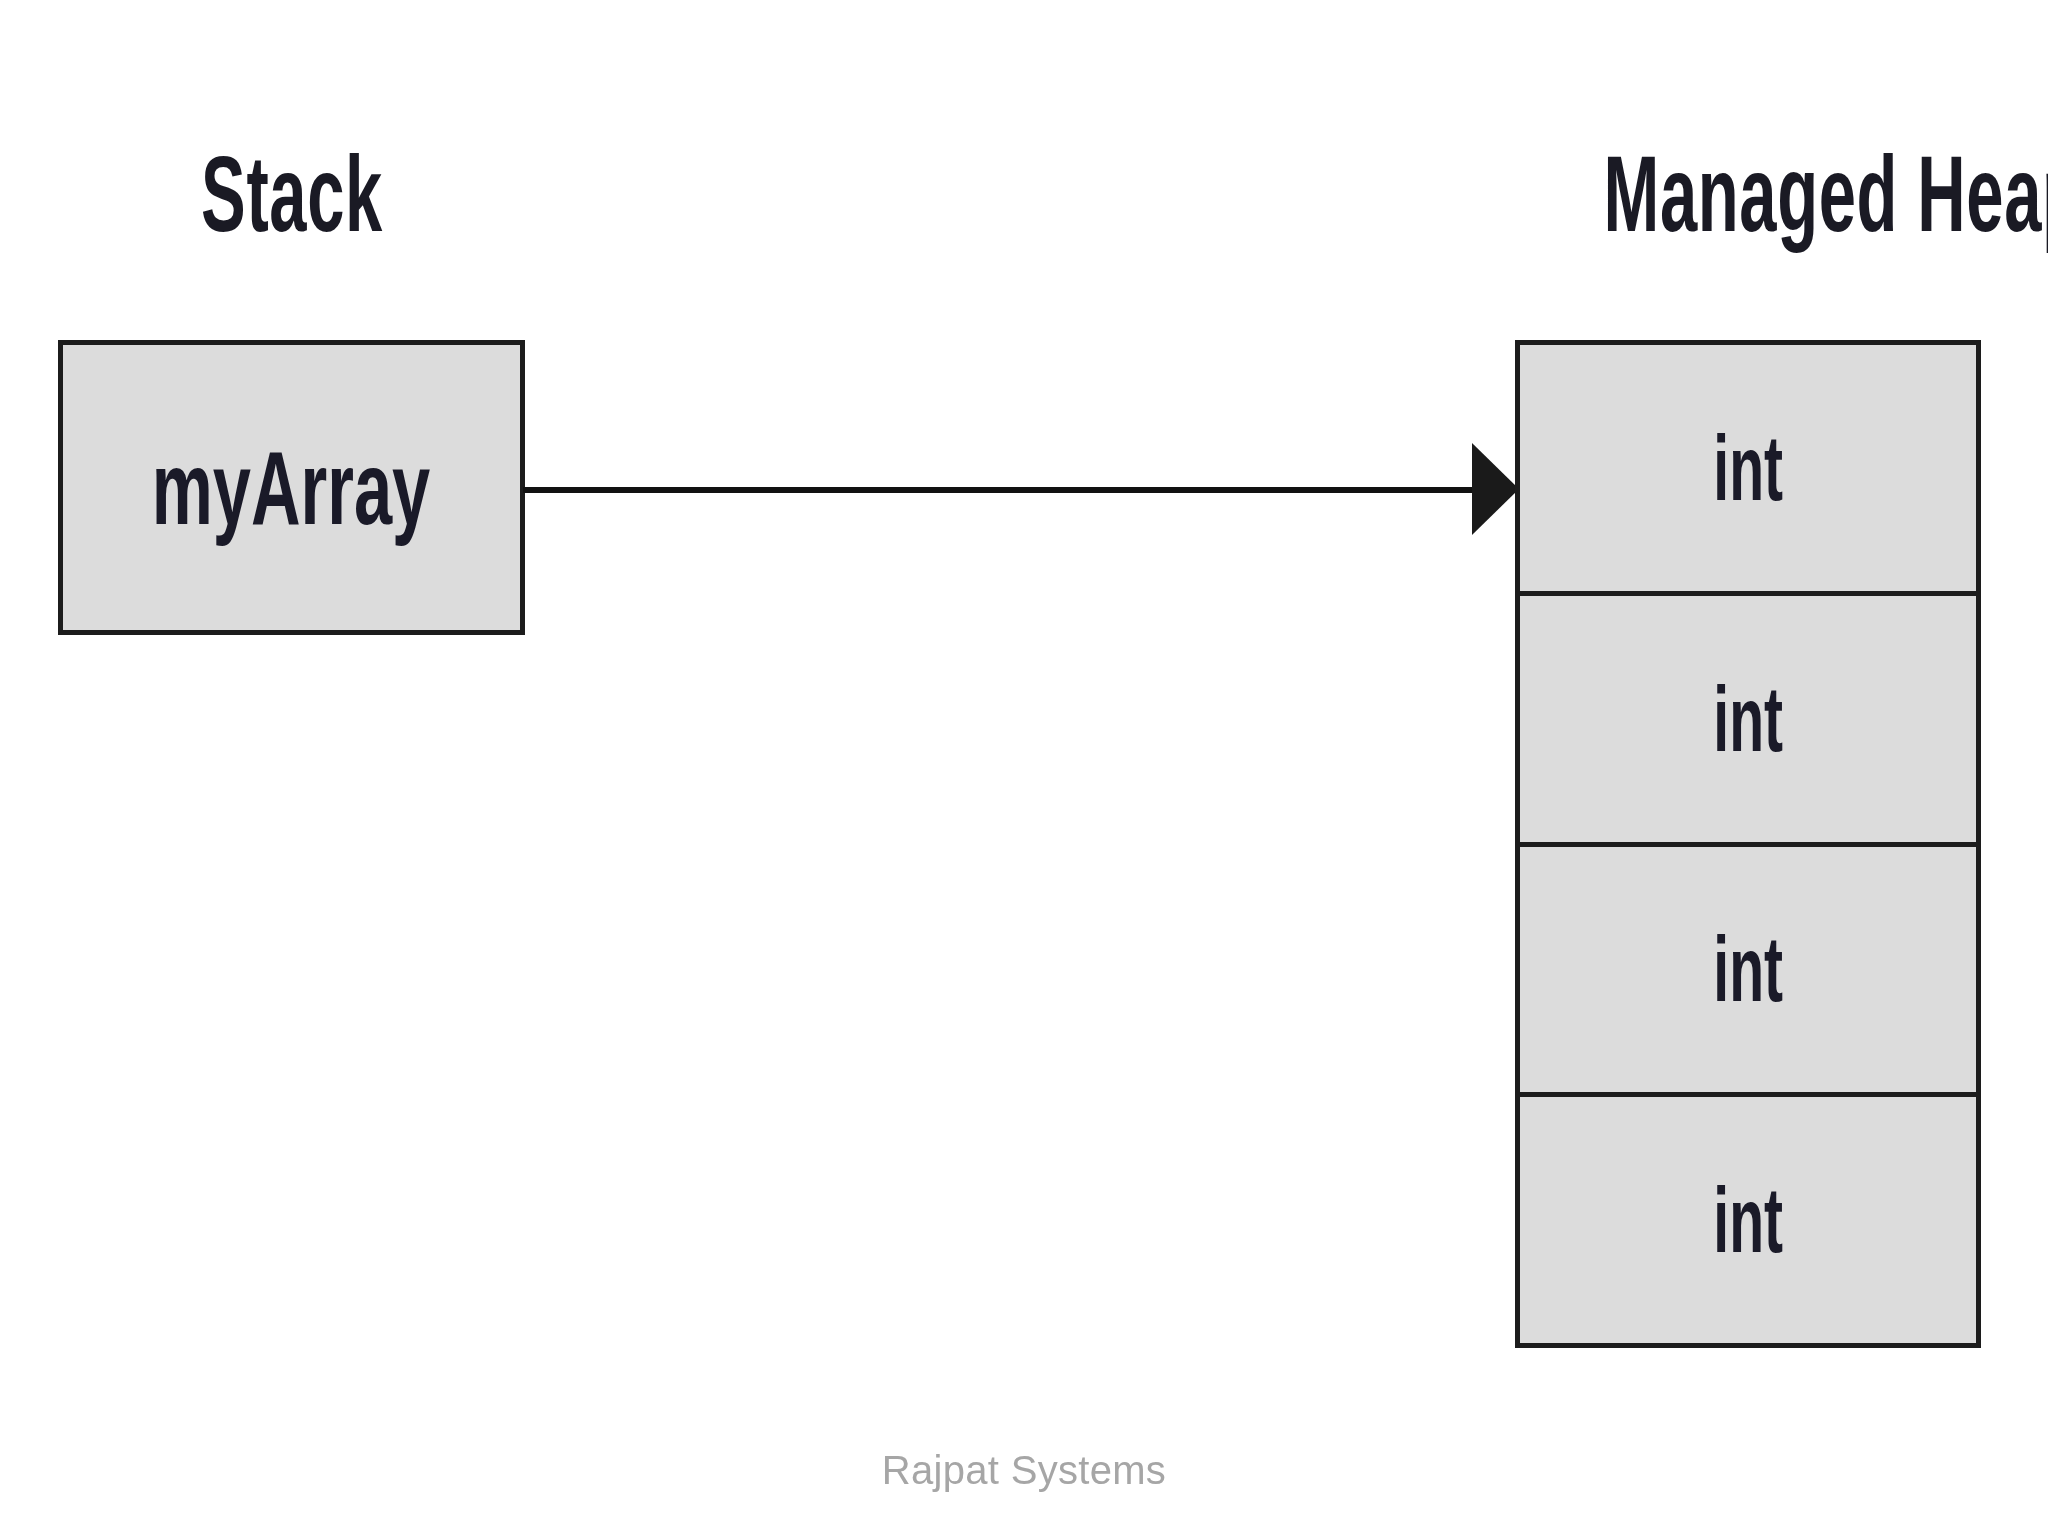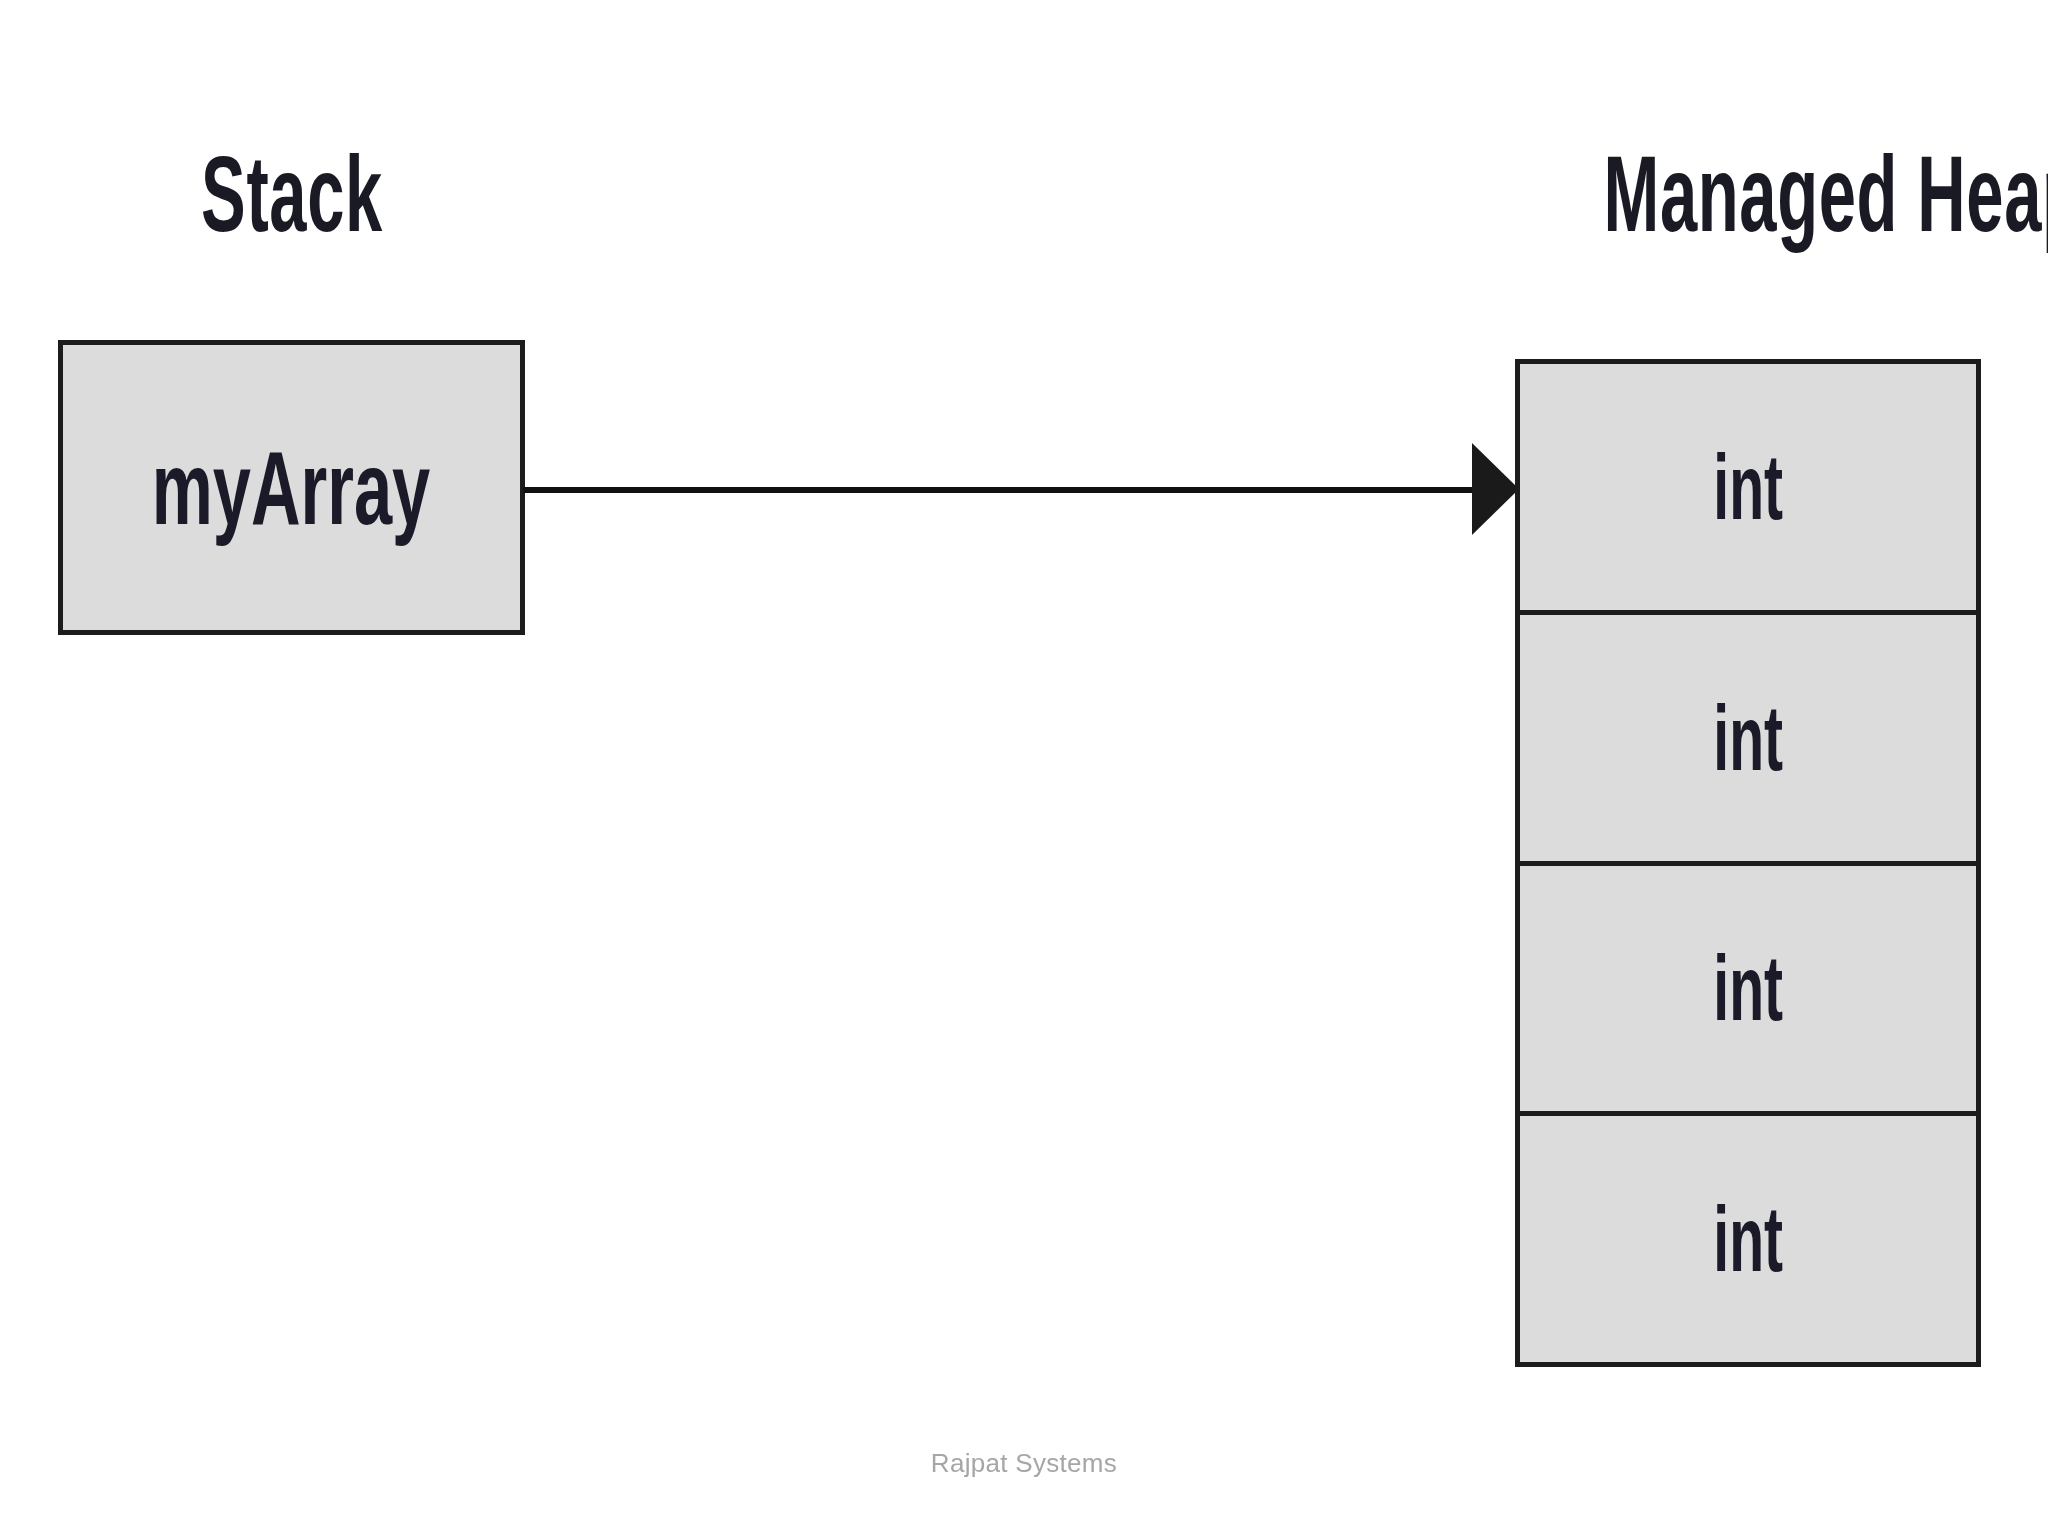--- a/index.html
+++ b/index.html
@@ -89,21 +89,21 @@
     height: 0;
     border-top: 46px solid transparent;
     border-bottom: 46px solid transparent;
     border-left: 47px solid #1a1a1a;
   }
 
   
   #heap-box {
     position: absolute;
     left: 1515px;
-    top: 359px;
+    top: 340px;
     width: 466px;
     height: 1008px;
     box-sizing: border-box;
     background: #0ea5e9;
     border: 5px solid #1c1c1c;
     display: flex;
     flex-direction: column;
   }
   .heap-cell {
     flex: 1 1 0;
@@ -128,21 +128,21 @@
   }
 
   
   #watermark {
     position: absolute;
     left: 0;
     top: 1448px;
     width: 2048px;
     text-align: center;
     font-family: "Liberation Sans", sans-serif;
-    font-size: 26px;
+    font-size: 40px;
     color: #a6a6a6;
     letter-spacing: 0.3px;
     white-space: nowrap;
   }
 </style>
 </head>
 <body>
 
 <div id="canvas">
 

